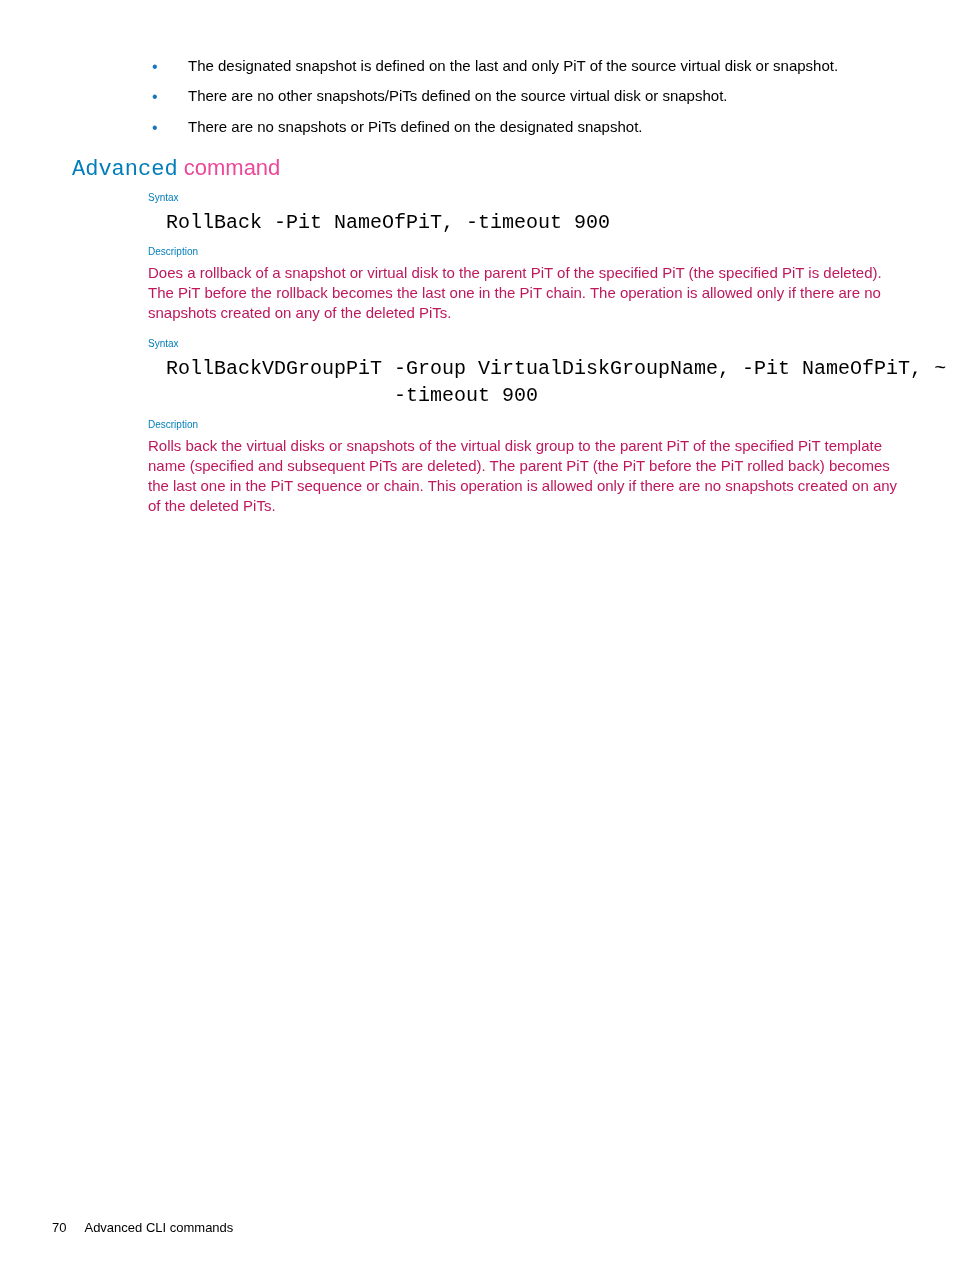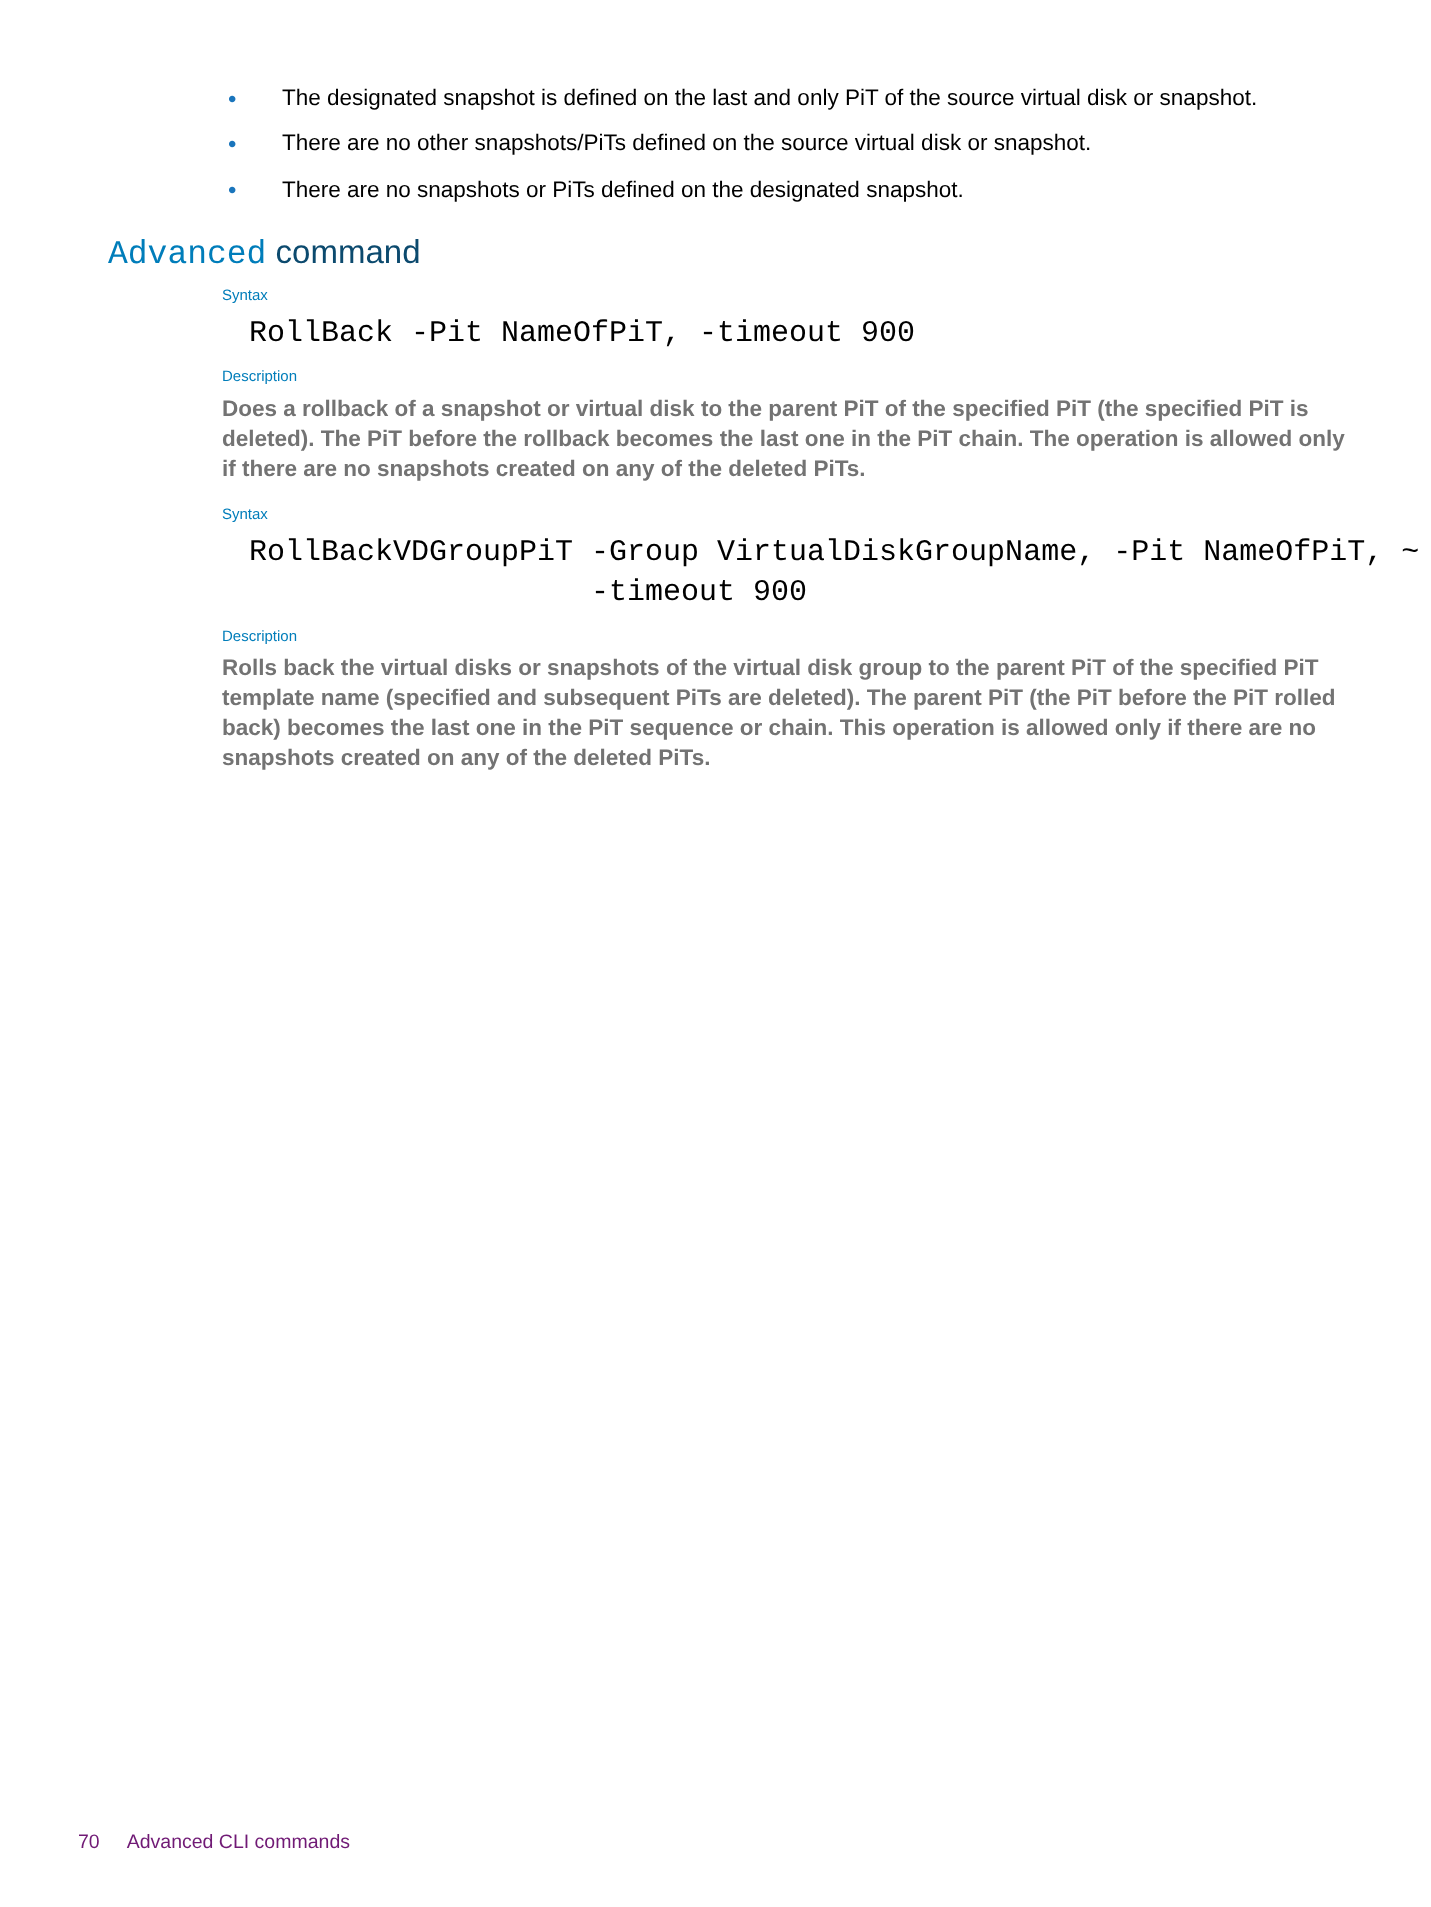--- a/index.html
+++ b/index.html
@@ -45,21 +45,21 @@
     font-size: 22px;
     color: #007dba;
     margin: 14px 0 10px 0;
   }
   h2.section-heading .mono {
     font-family: "Courier New", Courier, monospace;
     color: #007dba;
     font-size: 22px;
   }
   h2.section-heading .plain {
-    color: #0c4a6e;
+    color: #ec4899;
   }
   .sub-block {
     margin-left: 76px;
   }
   h3.subhead {
     color: #007dba;
     font-weight: normal;
     font-size: 10px;
     margin: 10px 0 6px 0;
   }
@@ -67,29 +67,28 @@
     font-family: "Courier New", Courier, monospace;
     font-size: 20px;
     margin: 0 0 10px 18px;
     white-space: pre;
     color: #000;
     line-height: 1.35;
   }
   p.body {
     margin: 0 0 14px 0;
     line-height: 1.35;
-    color: #737373;
-    font-weight: bold;
+    color: #be185d;
   }
   .footer {
     position: absolute;
     bottom: 36px;
     left: 52px;
     font-size: 13px;
-    color: #701a75;
+    color: #000000;
   }
   .footer .pagenum {
     margin-right: 18px;
   }
 </style>
 </head>
 <body>
 
 <div class="page">
 

